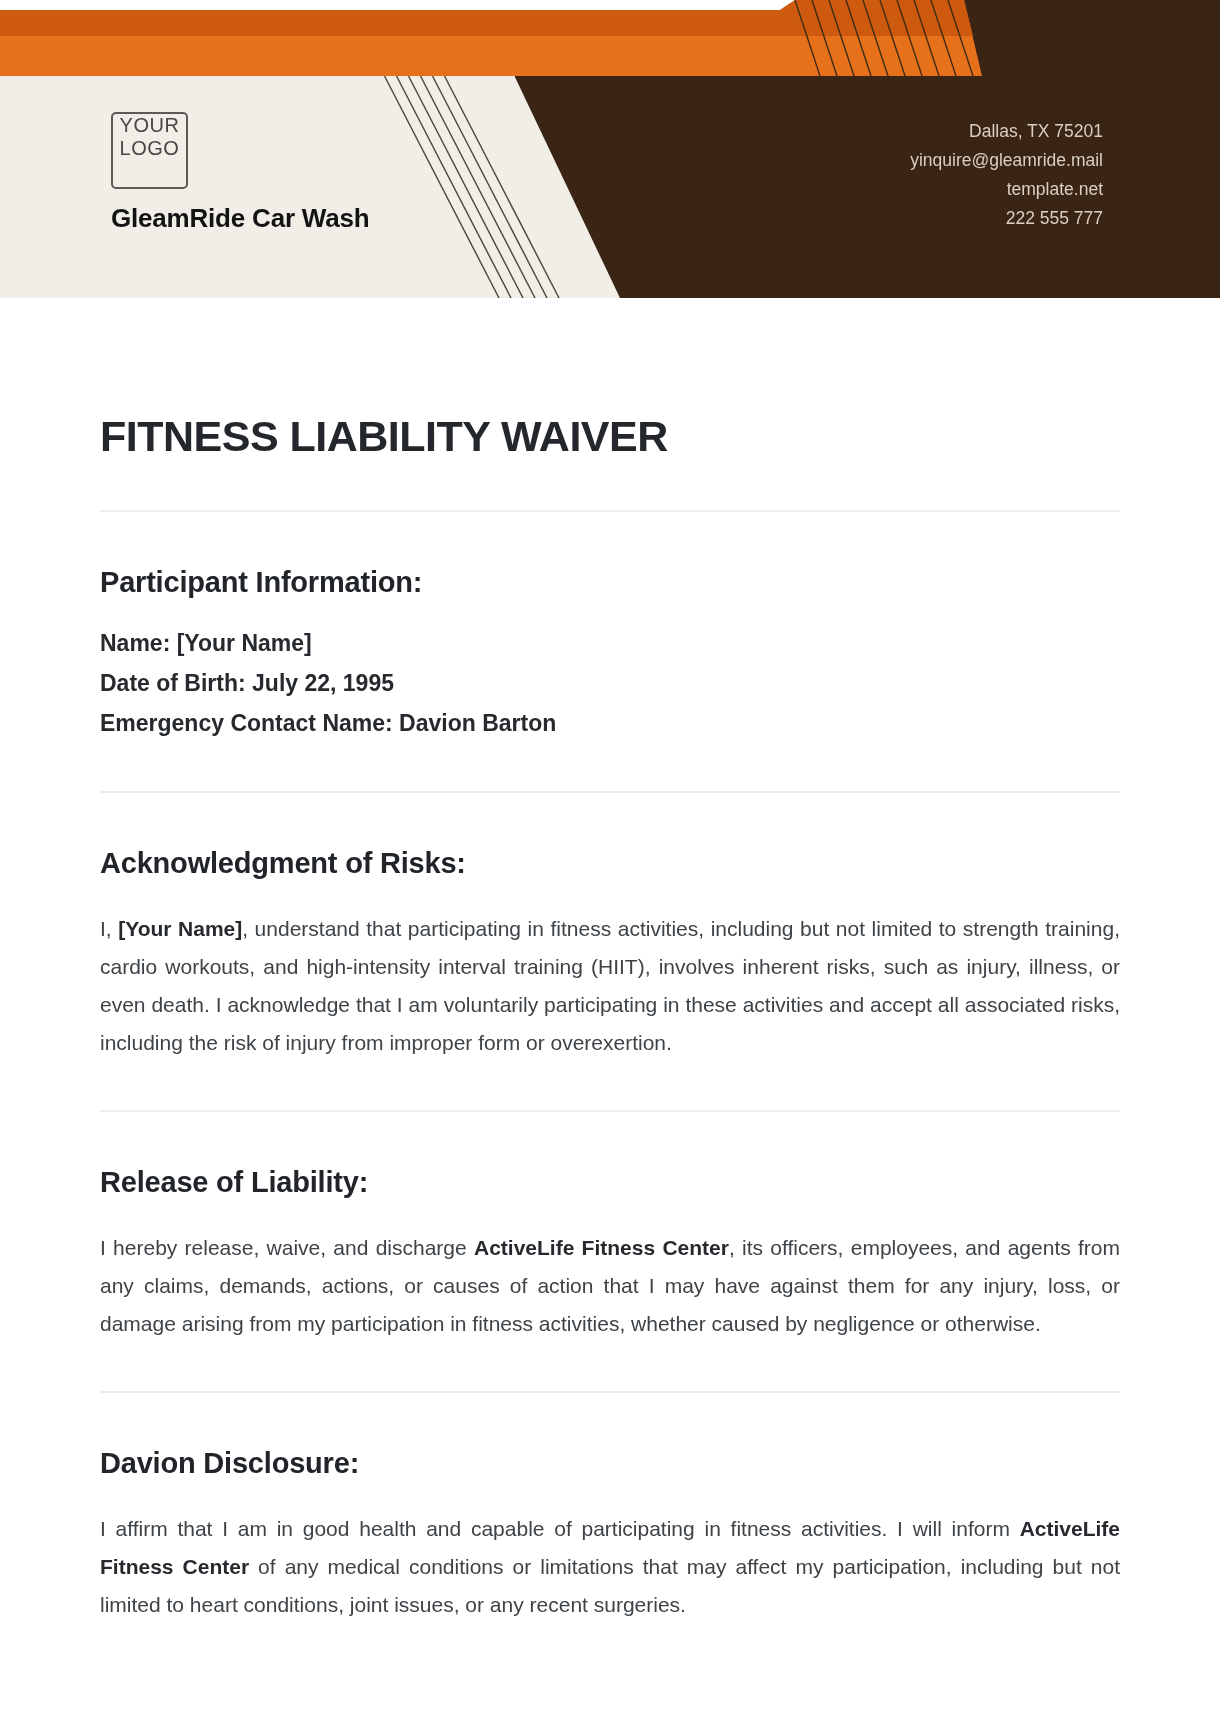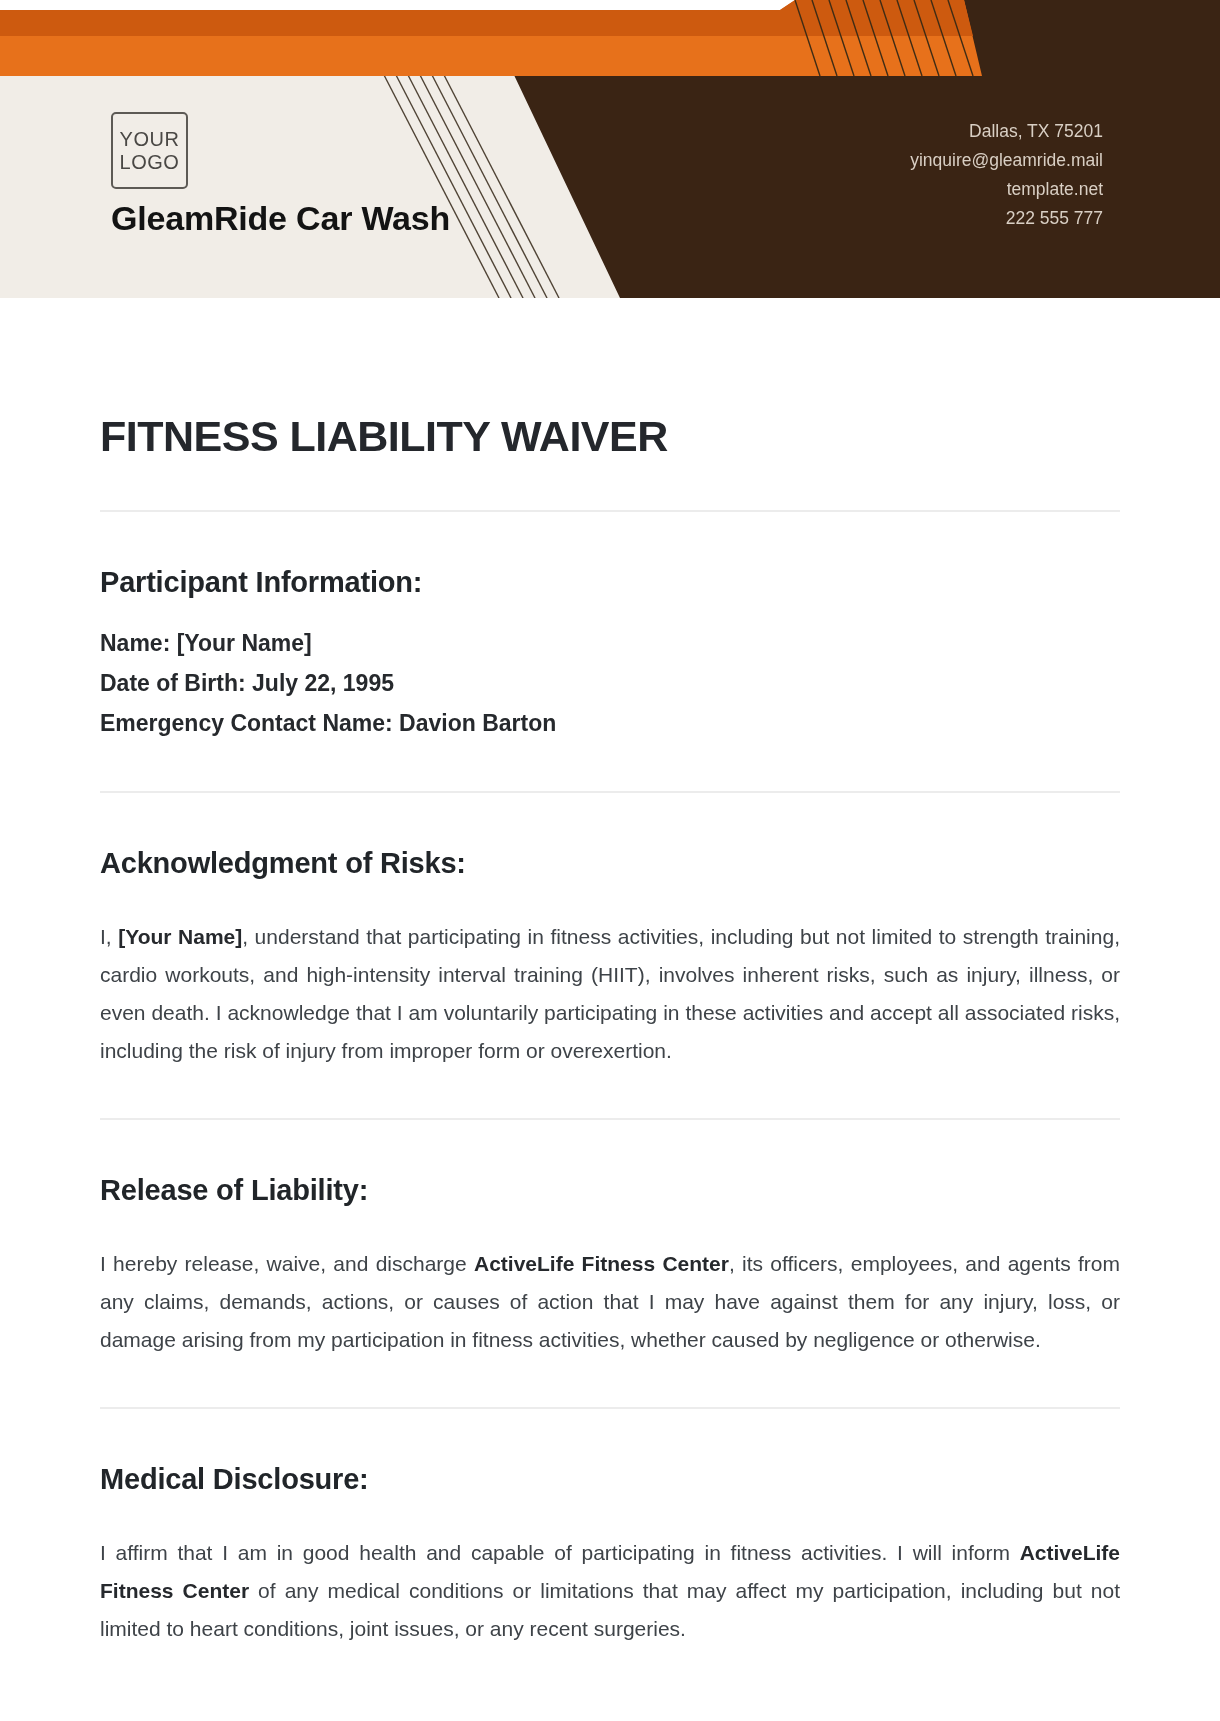--- a/index.html
+++ b/index.html
@@ -30,35 +30,35 @@
     position: absolute;
     left: 111px;
     top: 112px;
     width: 77px;
     height: 77px;
     border: 2px solid #5d5a55;
     border-radius: 5px;
     display: flex;
     flex-direction: column;
     align-items: center;
-    justify-content: center;
+    justify-content: flex-start;
     text-align: center;
   }
   .logo-box .logo-line {
     font-size: 20px;
     line-height: 23px;
     font-weight: 500;
     letter-spacing: 0.5px;
     color: #4a4845;
   }
   .company-name {
     position: absolute;
     left: 111px;
     top: 202px;
-    font-size: 34px;
+    font-size: 26px;
     line-height: 32px;
     font-weight: bold;
     letter-spacing: -0.2px;
     color: #131313;
     white-space: nowrap;
   }
   .contact-block {
     position: absolute;
     top: 117px;
     right: 117px;
@@ -98,21 +98,21 @@
   .fields {
     margin-top: 22px;
   }
   .field-line {
     font-size: 23px;
     line-height: 40px;
     font-weight: bold;
     color: #26292d;
   }
   .paragraph {
-    margin-top: 36px;
+    margin-top: 28px;
     font-size: 21px;
     line-height: 38px;
     color: #3e4348;
     text-align: justify;
   }
   .paragraph .bold-run {
     font-weight: bold;
     color: #26292d;
   }
 </style>
@@ -198,17 +198,17 @@
   <div class="divider"></div>
 
   <div>
     <h2 class="section-heading">Release of Liability:</h2>
     <p class="paragraph"><span>I hereby release, waive, and discharge </span><span class="bold-run">ActiveLife Fitness Center</span><span>, its officers, employees, and agents from any claims, demands, actions, or causes of action that I may have against them for any injury, loss, or damage arising from my participation in fitness activities, whether caused by negligence or otherwise.</span></p>
   </div>
 
   <div class="divider"></div>
 
   <div>
-    <h2 class="section-heading">Medical Disclosure:</h2>
+    <h2 class="section-heading">Davion Disclosure:</h2>
     <p class="paragraph"><span>I affirm that I am in good health and capable of participating in fitness activities. I will inform </span><span class="bold-run">ActiveLife Fitness Center</span><span> of any medical conditions or limitations that may affect my participation, including but not limited to heart conditions, joint issues, or any recent surgeries.</span></p>
   </div>
 
 </div>
 
 </body></html>

